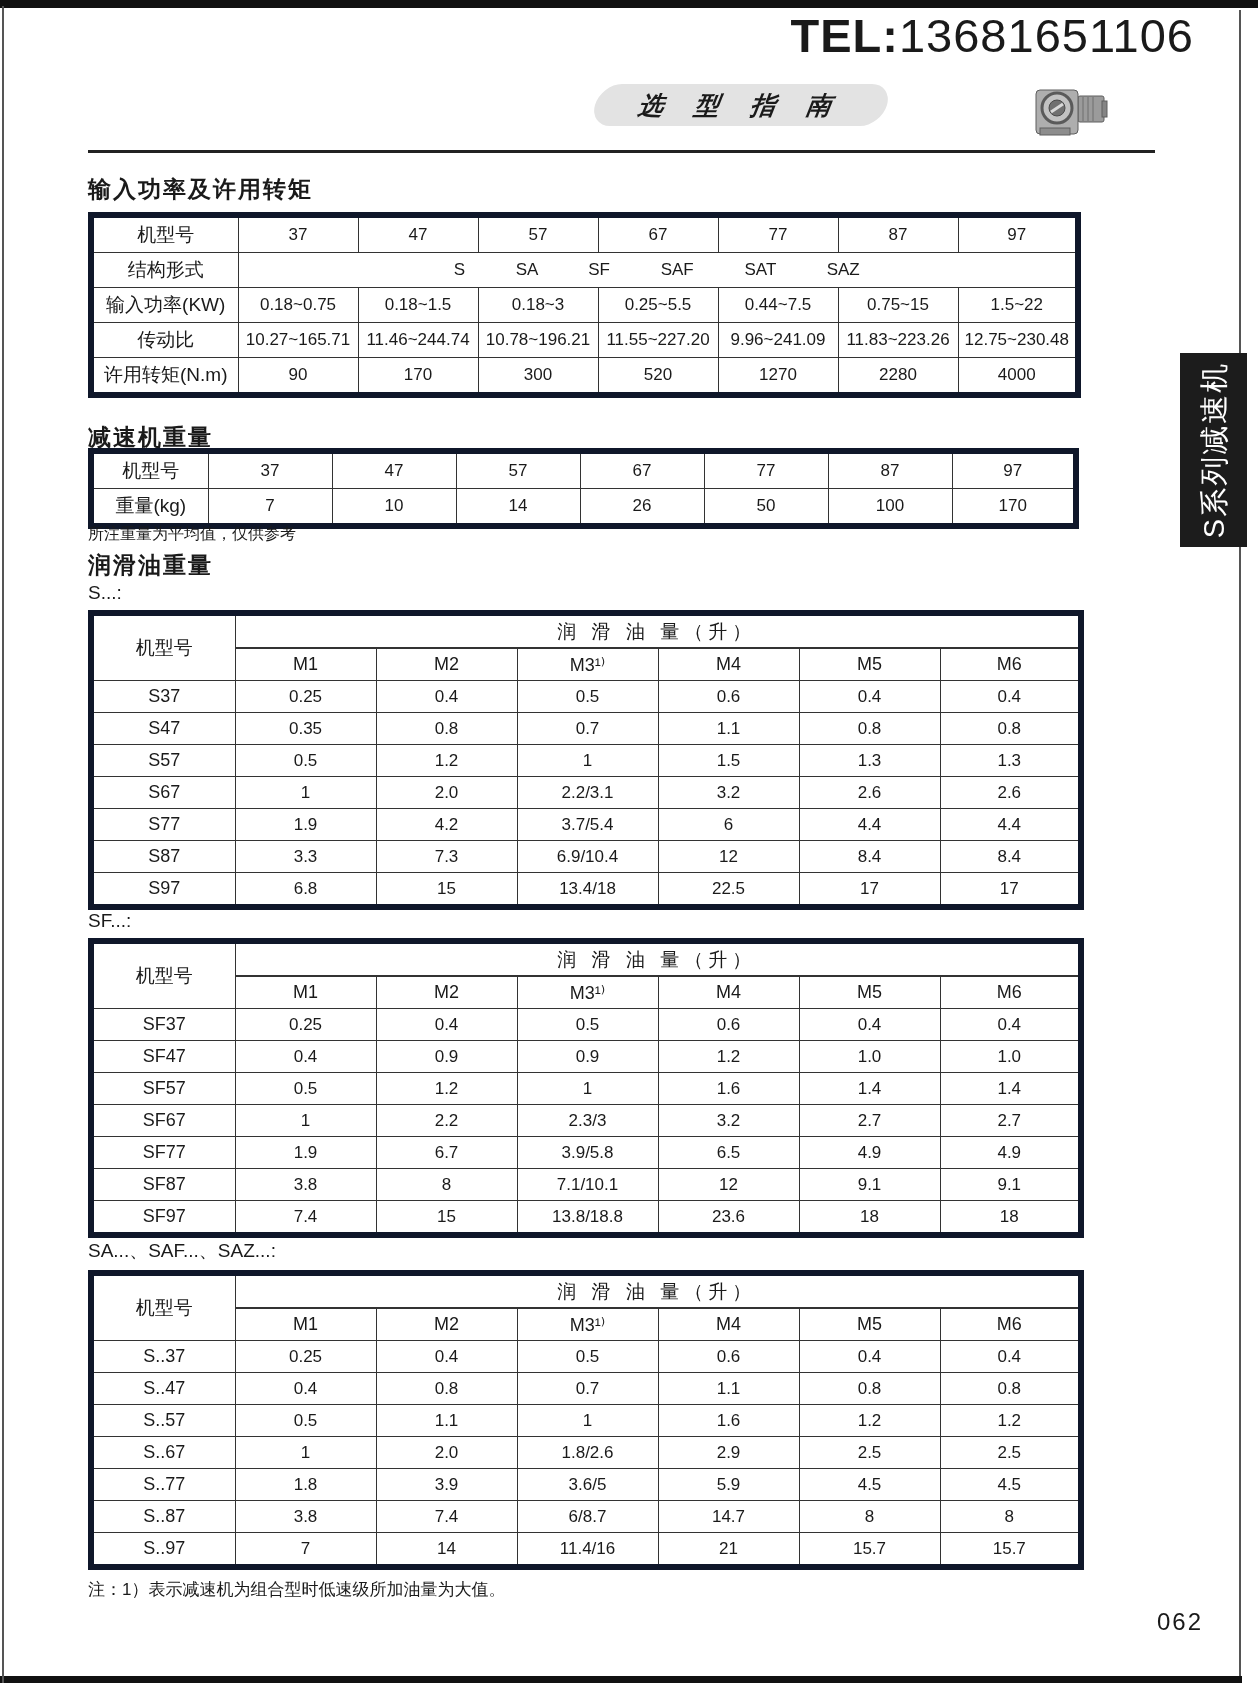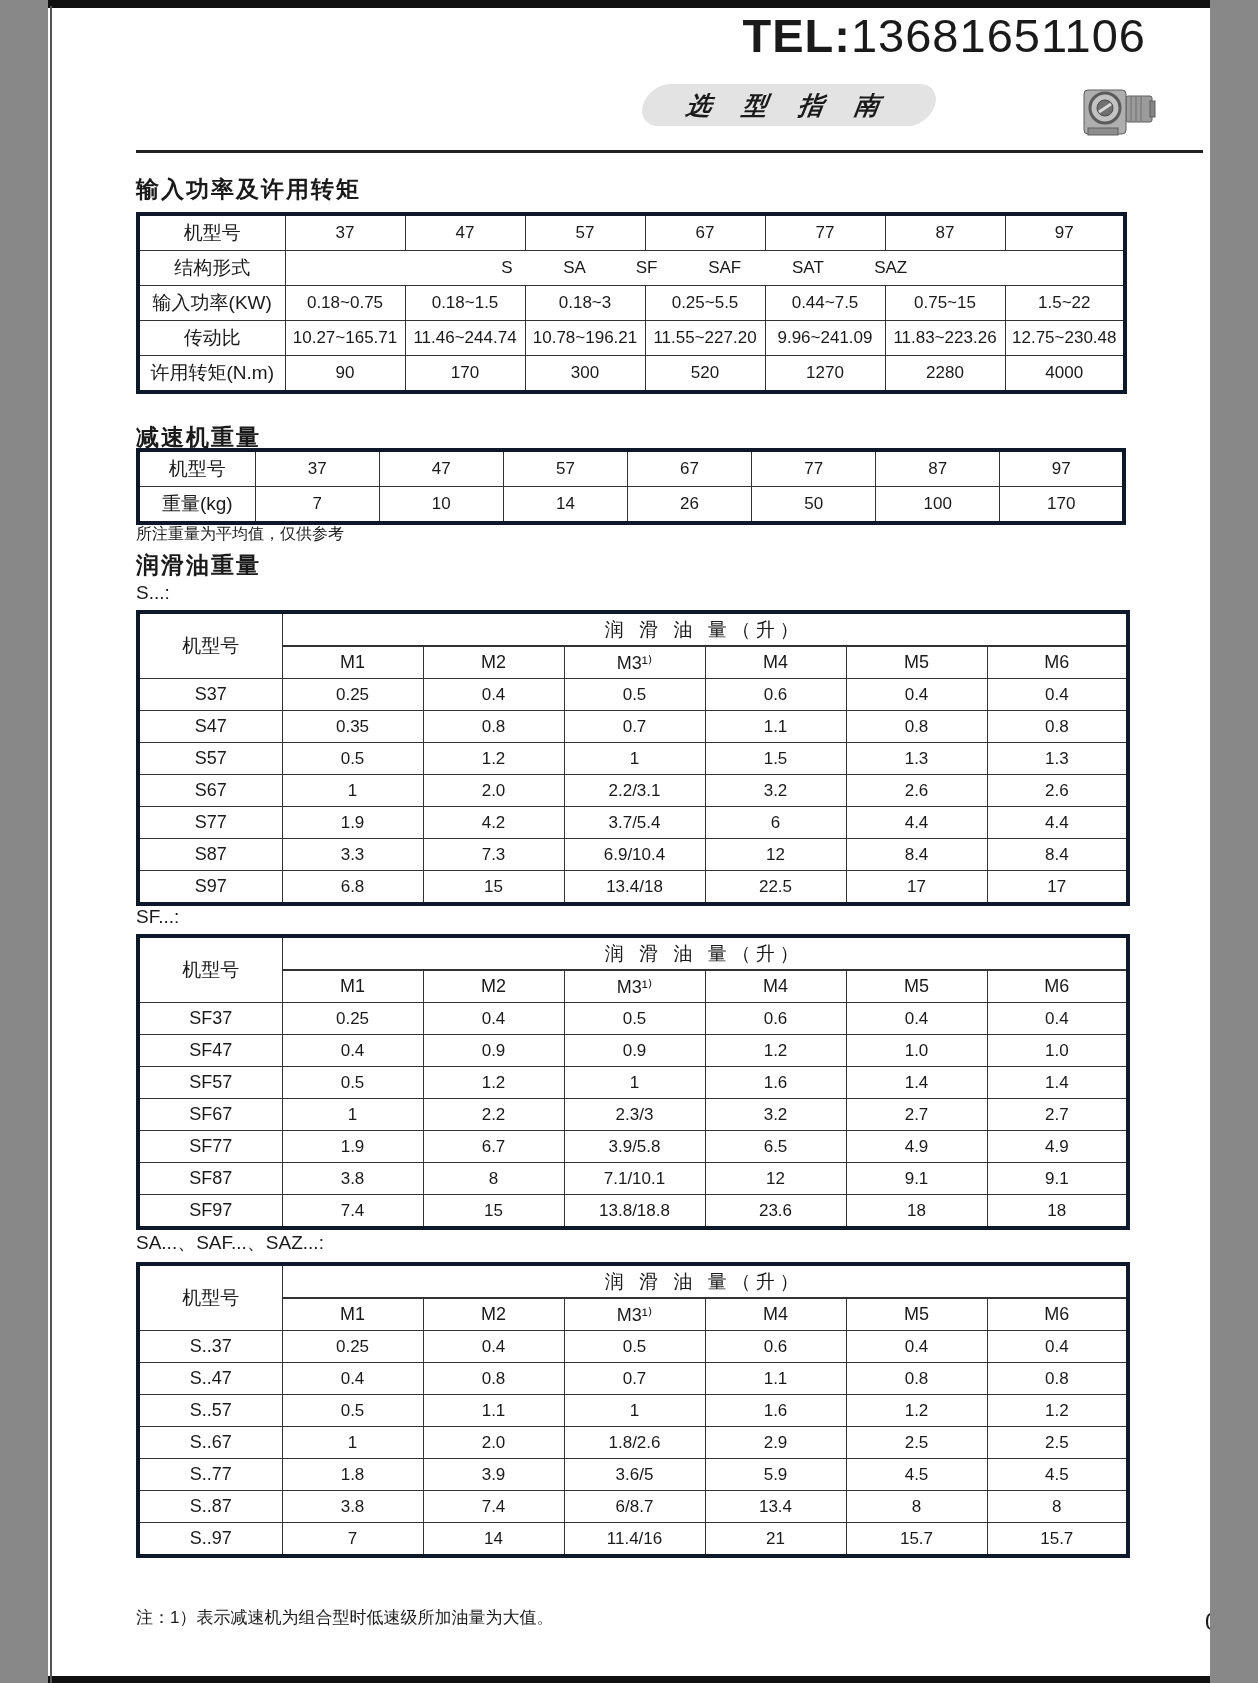--- a/index.html
+++ b/index.html
@@ -1,17 +1,17 @@
 <!DOCTYPE html>
 <html><head>
 <meta charset="utf-8">
 <style>
   html,body { margin:0; padding:0; background:#888; }
   .page {
-    position:relative; width:1162px; height:1683px; margin:0 auto;
+    position:relative; width:1258px; height:1683px; margin:0 auto;
     background:#ffffff; overflow:hidden;
     font-family:"Liberation Sans","DejaVu Sans",sans-serif; color:#1a1a1a;
   }
   .abs { position:absolute; }
 
   
   .top-bar    { left:0; top:0; width:1258px; height:8px; background:#111; }
   .bottom-bar { left:0; top:1676px; width:1242px; height:7px; background:#111; }
   .left-border  { left:2px; top:6px; width:2px; height:1677px; background:#555; }
   .right-border { left:1239px; top:10px; width:2px; height:1666px; background:#555; }
@@ -30,26 +30,26 @@
     transform:skewX(8deg); font-size:25px; font-weight:bold; font-style:italic;
     letter-spacing:12px; color:#1a1a1a; white-space:nowrap;
   }
   .gear-img { left:1032px; top:84px; width:76px; height:56px; }
   .rule { left:88px; top:150px; width:1067px; height:3px; background:#222; }
 
   
   .sec-title { font-size:23px; font-weight:bold; letter-spacing:2px; white-space:nowrap; }
   .sub-label { font-size:19px; white-space:nowrap; }
   .small-note { font-size:16px; white-space:nowrap; }
-  .footnote  { font-size:17px; white-space:nowrap;margin-top:28px; }
+  .footnote  { font-size:17px; white-space:nowrap; }
   .page-num  { font-size:24px; letter-spacing:2px;margin-left:45px; }
 
   
   table { border-collapse:collapse; table-layout:fixed; background:#fff; }
-  .dtab { border:4px solid #0f172a; }
+  .dtab { border:6px solid #0f172a; }
   .dtab td { border:1px solid #333; text-align:center; vertical-align:middle;
              font-size:17px; padding:0; height:34px; overflow:hidden; }
   .dtab td.lab { font-size:19px; }
   .structure-cell { word-spacing:46px; font-size:18px; }
 
   .oiltab td { height:31px; }
   .oiltab td.oil-head { font-size:19px; letter-spacing:5px; border-bottom-width:2px; }
   .oiltab td.mcol { font-size:18px; }
   .oiltab td.model { font-size:18px; }
 
@@ -483,21 +483,21 @@
               <td>4.5</td>
               <td>4.5</td>
             </tr>
 
               <tr>
                 <td class="model">S..87</td>
 
               <td>3.8</td>
               <td>7.4</td>
               <td>6/8.7</td>
-              <td>13.4</td>
+              <td>14.7</td>
               <td>8</td>
               <td>8</td>
             </tr>
 
               <tr>
                 <td class="model">S..97</td>
 
               <td>7</td>
               <td>14</td>
               <td>11.4/16</td>

